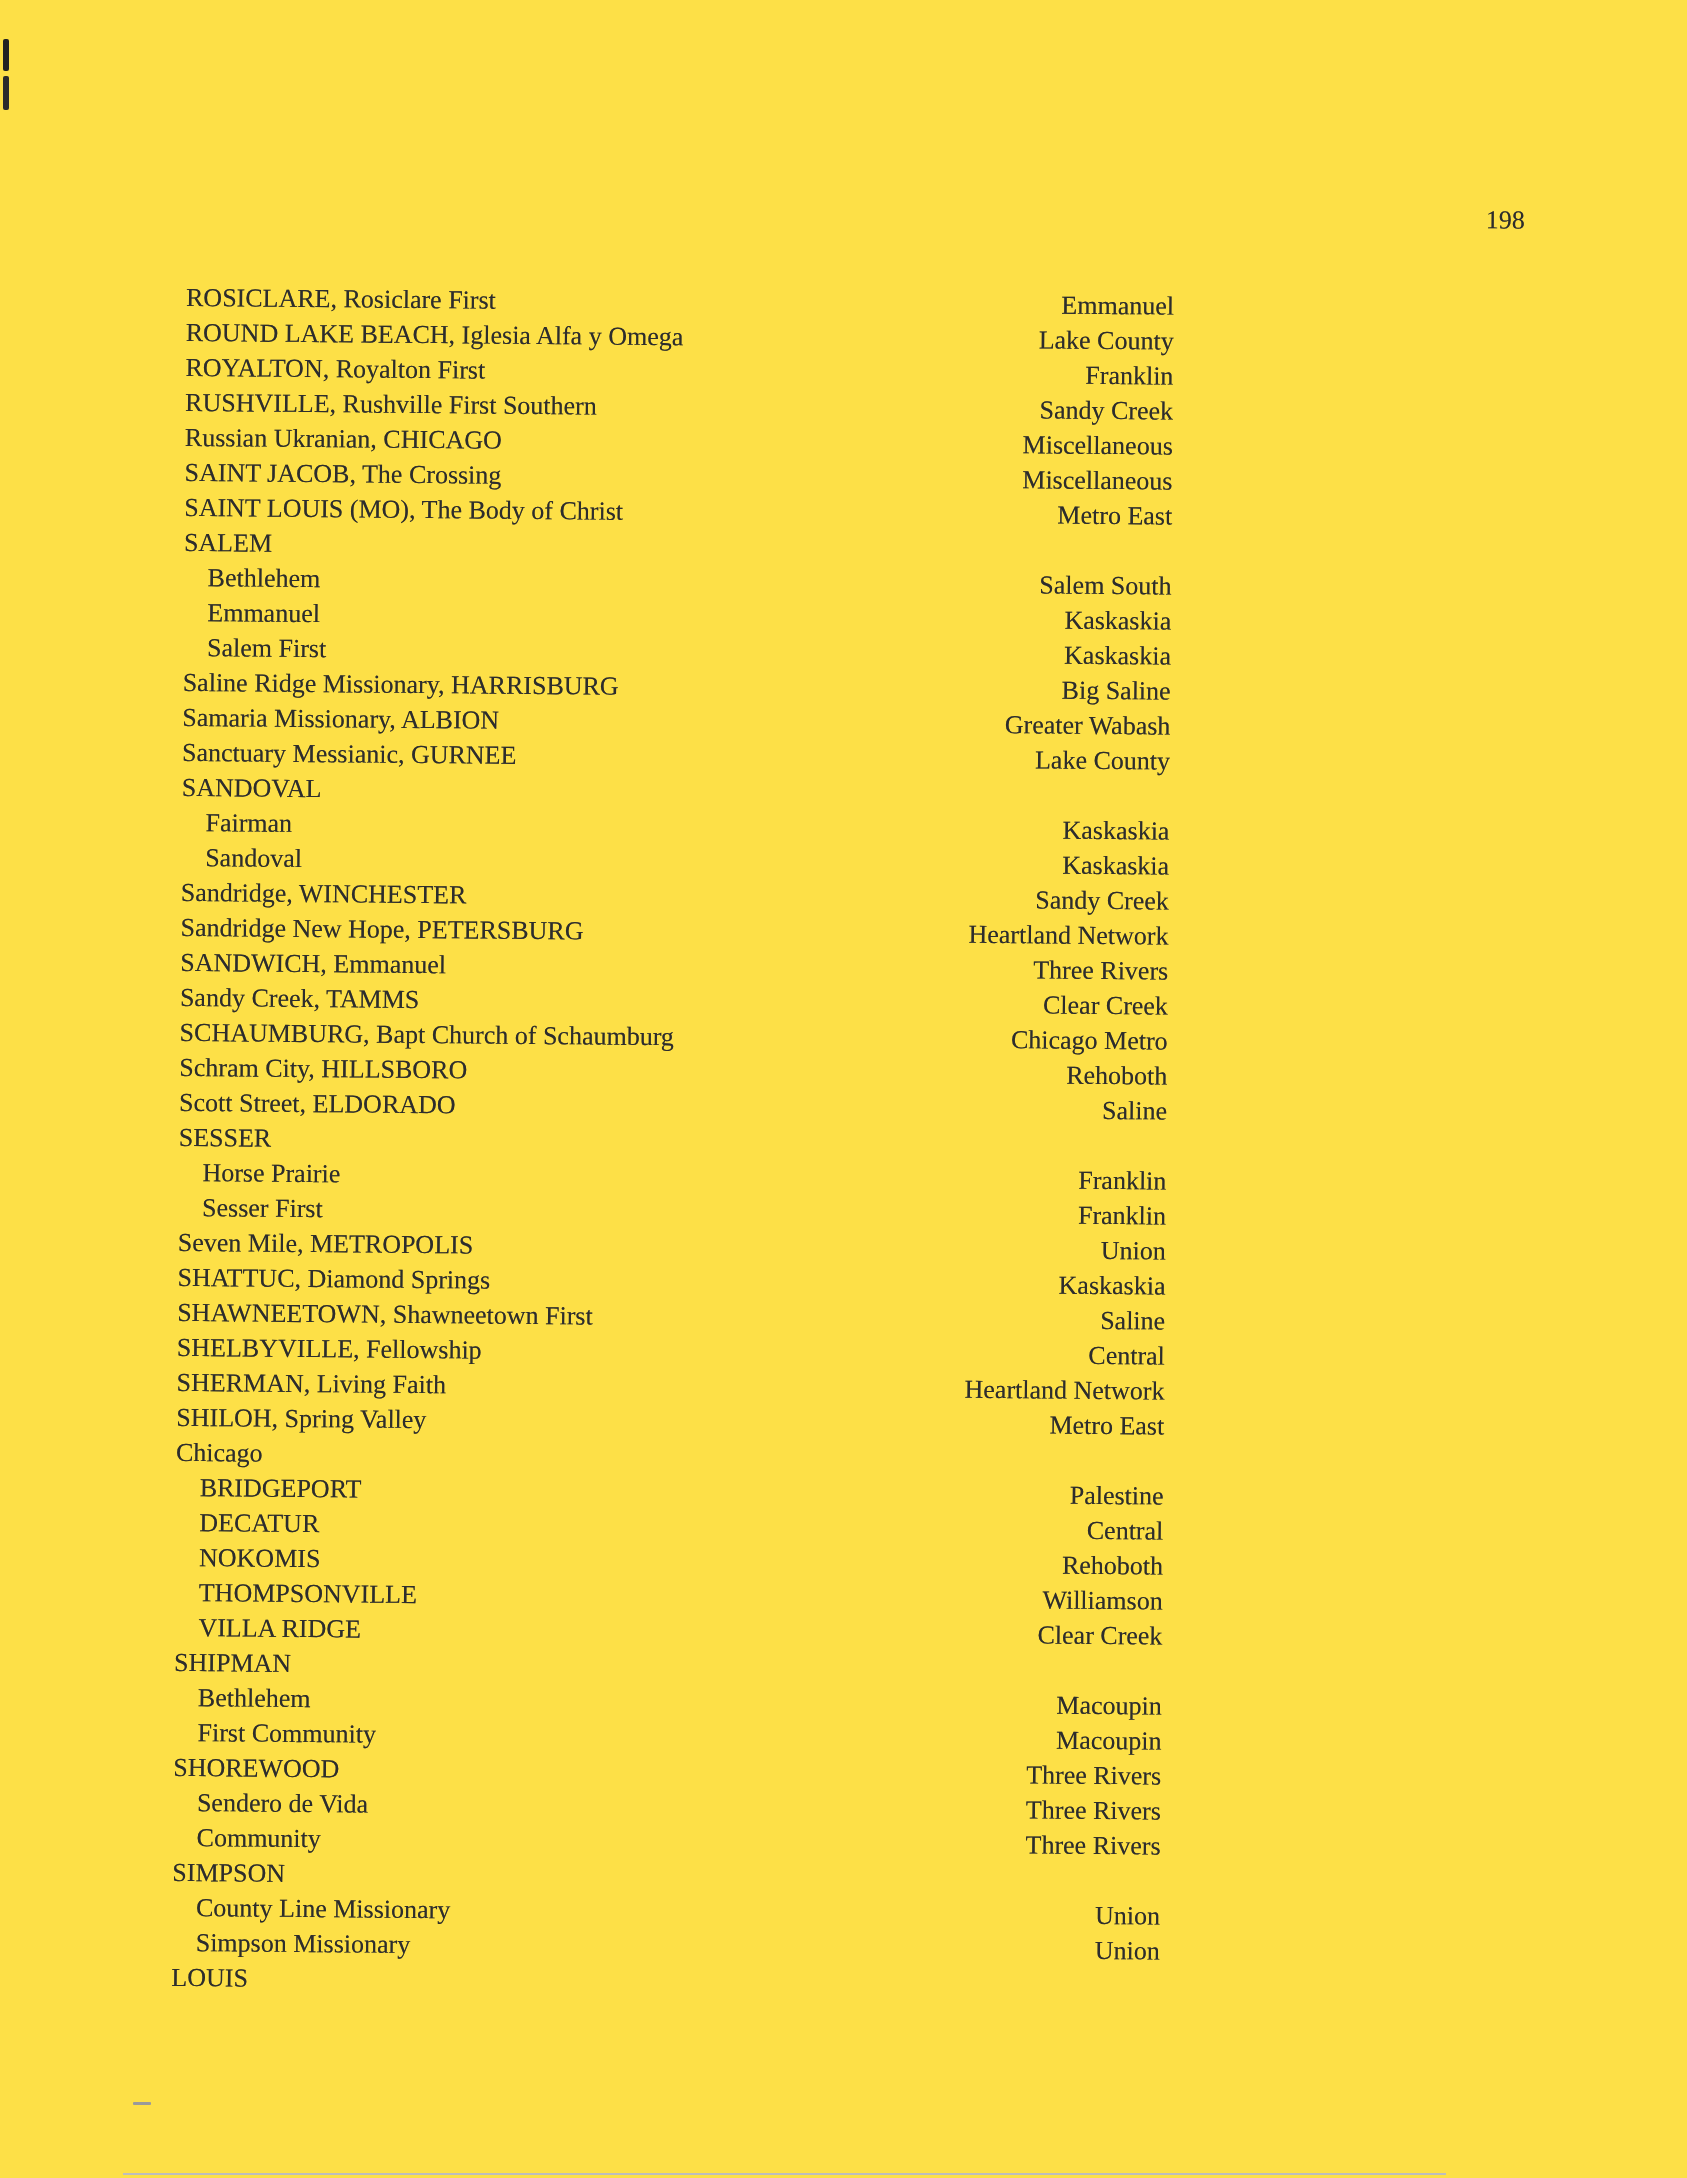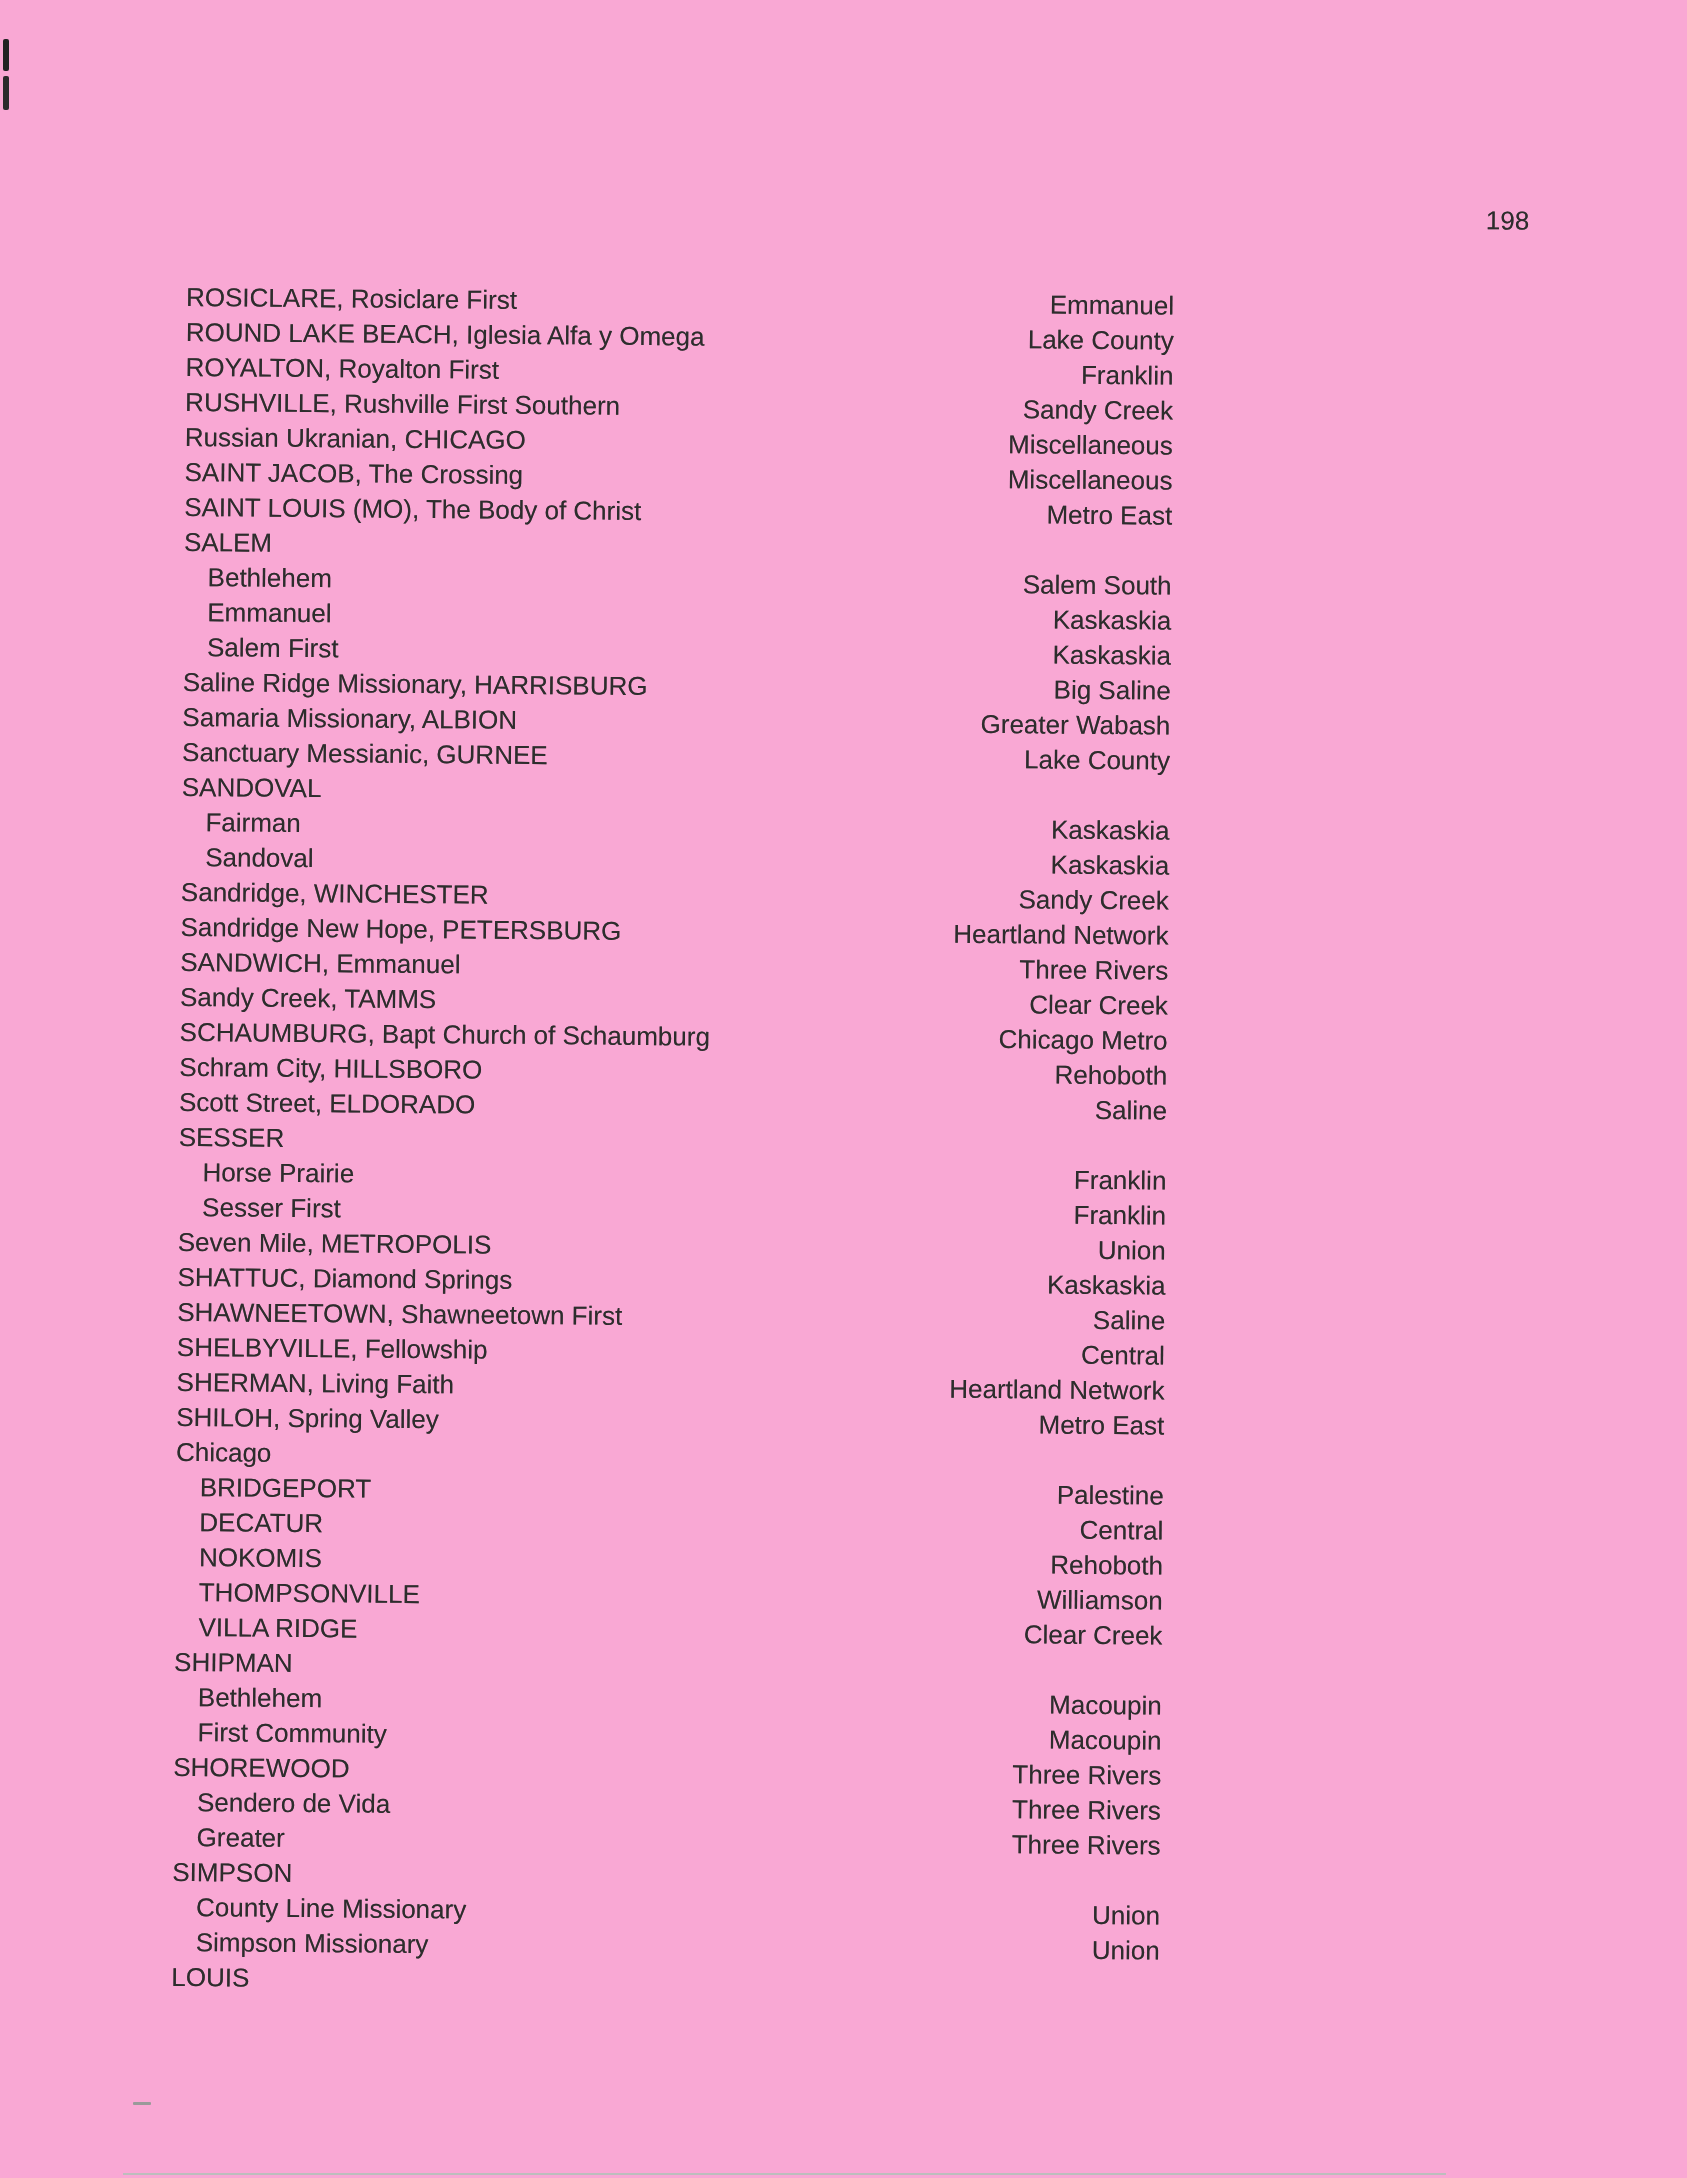--- a/index.html
+++ b/index.html
@@ -12,21 +12,22 @@
       height: 2178px;
       position: relative;
       overflow: hidden;
       background: #fdfdfc;
       font-family: "Liberation Sans", "DejaVu Sans", sans-serif;
       color: #2d2d2d;
     }
     .scan-page {
       position: absolute;
       inset: 0;
-      background: #f9a8d4;
+      background: #fde047;
+      font-family: Liberation Serif, serif;
     }
     
     .content {
       position: absolute;
       left: 187px;
       top: 194px;
       width: 1376px;
       transform: rotate(0.5deg);
       transform-origin: 0 0;
       text-shadow: 0 0 0.6px rgba(45,45,45,0.55);
@@ -283,21 +284,21 @@
         </div>
         <div class="row">
           <span class="cell-left">SHOREWOOD</span>
           <span class="cell-right">Three Rivers</span>
         </div>
         <div class="row indent-1">
           <span class="cell-left">Sendero de Vida</span>
           <span class="cell-right">Three Rivers</span>
         </div>
         <div class="row indent-1">
-          <span class="cell-left">Greater</span>
+          <span class="cell-left">Community</span>
           <span class="cell-right">Three Rivers</span>
         </div>
         <div class="row">
           <span class="cell-left">SIMPSON</span>
           <span class="cell-right"></span>
         </div>
         <div class="row indent-1">
           <span class="cell-left">County Line Missionary</span>
           <span class="cell-right">Union</span>
         </div>

